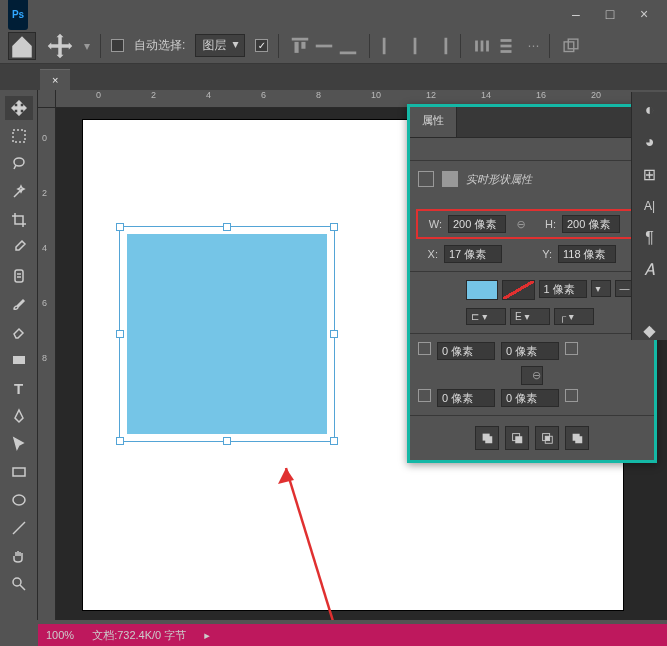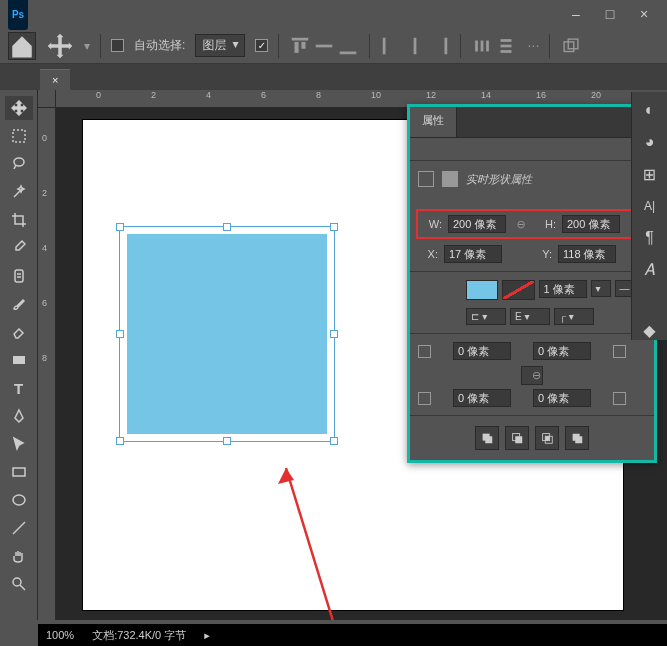--- a/index.html
+++ b/index.html
@@ -61,30 +61,30 @@
 .prop-row.highlighted { border: 2px solid #e03030; padding: 4px; margin: -2px -2px 6px -2px; }
 .prop-label { color: #ccc; width: 20px; text-align: right; }
 .prop-input { background: #3a3a3a; border: 1px solid #2a2a2a; color: #ddd; padding: 2px 4px; width: 58px; font-size: 11px; }
 .link-icon { width: 18px; text-align: center; color: #999; }
 .stroke-row { display: flex; align-items: flex-start; gap: 4px; margin-bottom: 8px; padding-left: 48px; }
 .color-swatch { width: 36px; height: 20px; background: #75c5e7; border: 1px solid #2a2a2a; }
 .no-stroke { width: 36px; height: 20px; border: 1px solid #2a2a2a; position: relative; background: #3a3a3a; }
 .no-stroke::after { content: ""; position: absolute; top: 0; left: 0; right: 0; bottom: 0; background: linear-gradient(to bottom right, transparent 45%, #e03030 45%, #e03030 55%, transparent 55%); }
 .small-dd { background: #404040; border: 1px solid #2a2a2a; padding: 2px 4px; display: flex; align-items: center; font-size: 10px; min-width: 20px; }
 .radius-display { text-align: center; padding: 4px; margin: 6px 0; }
-.radius-row { display: flex; align-items: center; gap: 22px; margin-bottom: 6px; }
+.radius-row { display: flex; align-items: flex-start; gap: 6px; margin-bottom: 6px; }
 .radius-cb { width: 13px; height: 13px; border: 1px solid #999; }
 .action-btns { display: flex; gap: 6px; justify-content: center; margin-top: 10px; }
 .action-btn { width: 24px; height: 24px; background: #404040; border: 1px solid #2a2a2a; display: flex; align-items: center; justify-content: center; }
 .hdivider { height: 1px; background: #383838; margin: 8px -8px; }
 
 .right-panels { position: absolute; top: 92px; right: 0; width: 36px; background: #424242; display: flex; flex-direction: column; align-items: center; gap: 12px; padding-top: 8px; border-left: 1px solid #2a2a2a; }
 .rp-icon { width: 20px; height: 20px; color: #ccc; display: flex; align-items: center; justify-content: center; }
 
-.status-bar { position: absolute; bottom: 0; left: 38px; right: 0; height: 22px; background: #000000; color: #ccc; font-size: 11px; display: flex; align-items: center; padding: 0 8px; gap: 18px; }
+.status-bar { position: absolute; bottom: 0; left: 38px; right: 0; height: 22px; background: #be185d; color: #ccc; font-size: 11px; display: flex; align-items: center; padding: 0 8px; gap: 18px; }
 </style>
 </head>
 <body>
 
 <div class="titlebar">
   <div class="ps-icon">Ps</div>
   <div class="win-controls">
     <div class="win-btn">‒</div>
     <div class="win-btn">□</div>
     <div class="win-btn">×</div>

